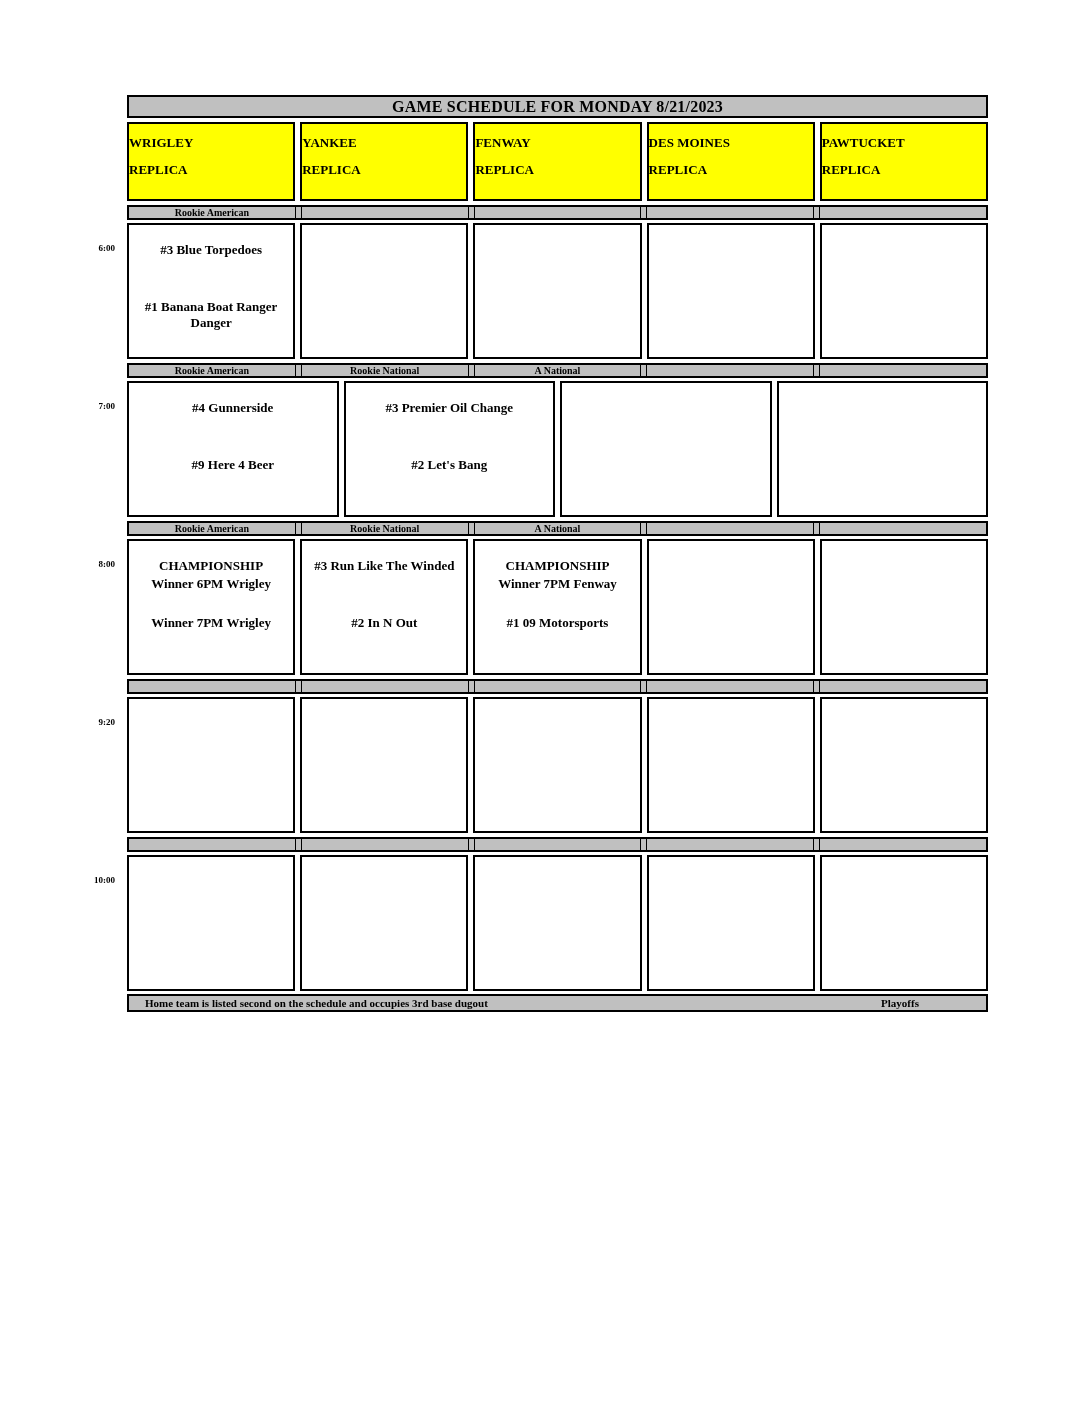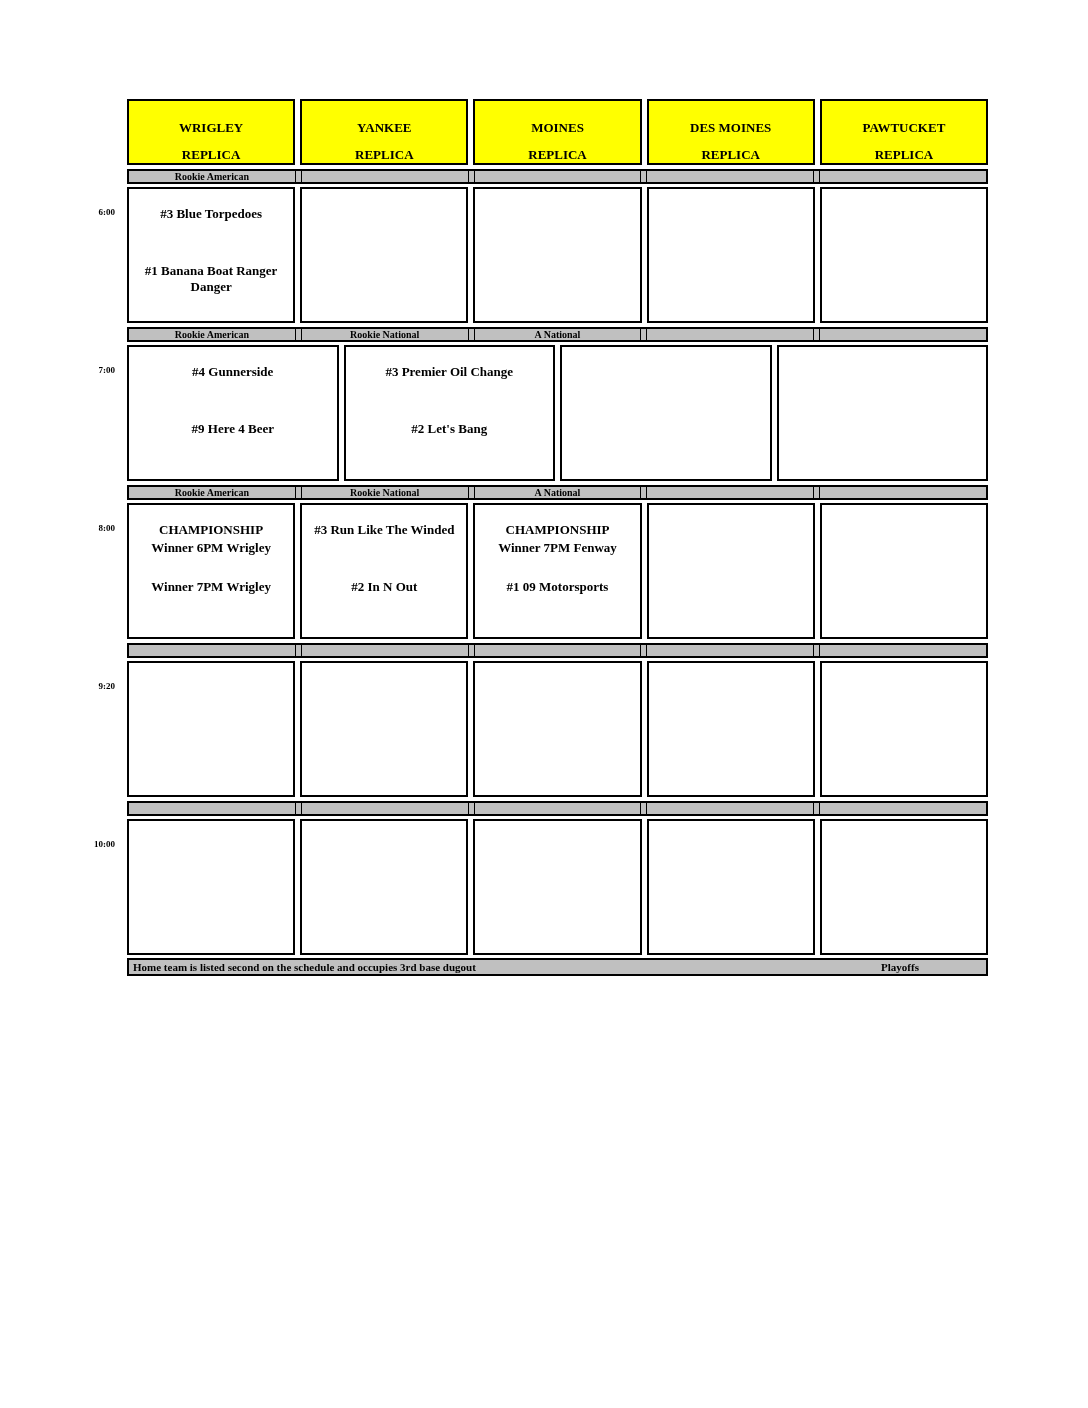--- a/index.html
+++ b/index.html
@@ -13,21 +13,21 @@
 
   .title-bar {
     background: #c0c0c0; border: 2px solid #000;
     height: 23px; line-height: 19px;
     text-align: center; font-size: 16px; letter-spacing: .2px;
   }
 
   .header-row { display: flex; gap: 5px; margin-top: 4px; }
   .hcell {
     flex: 1; background: #ffff00; border: 2px solid #000;
-    height: 66px; text-align: center; font-size: 13px; padding-top: 19px;
+    height: 79px; font-size: 13px; padding-top: 11px;
   }
   .hsub { margin-top: 11px; }
 
   .band {
     display: flex; gap: 5px; margin-top: 4px;
     background: #c0c0c0; border: 2px solid #000;
     height: 15px;
   }
   .bseg {
     flex: 1; text-align: center; font-size: 10px; line-height: 11px;
@@ -53,40 +53,41 @@
   .time {
     position: absolute; left: -72px; top: 20px; width: 60px;
     text-align: right; font-size: 9px;
   }
 
   .footer-row {
     display: flex; align-items: center; margin-top: 3px;
     background: #c0c0c0; border: 2px solid #000;
     height: 18px; font-size: 11px;
   }
-  .fnote { flex: 1; padding-left: 4px; }
+  .fnote { flex: 1; padding-left: 16px; }
   .fright { width: 172px; text-align: center; }
 </style>
 </head>
 <body>
 
 <div class="sheet">
 
+  <div class="title-bar">GAME SCHEDULE FOR MONDAY 8/21/2023</div>
 
   <div class="header-row">
     <div class="hcell">
       <div>WRIGLEY</div>
       <div class="hsub">REPLICA</div>
     </div>
     <div class="hcell">
       <div>YANKEE</div>
       <div class="hsub">REPLICA</div>
     </div>
     <div class="hcell">
-      <div>MOINES</div>
+      <div>FENWAY</div>
       <div class="hsub">REPLICA</div>
     </div>
     <div class="hcell">
       <div>DES MOINES</div>
       <div class="hsub">REPLICA</div>
     </div>
     <div class="hcell">
       <div>PAWTUCKET</div>
       <div class="hsub">REPLICA</div>
     </div>

